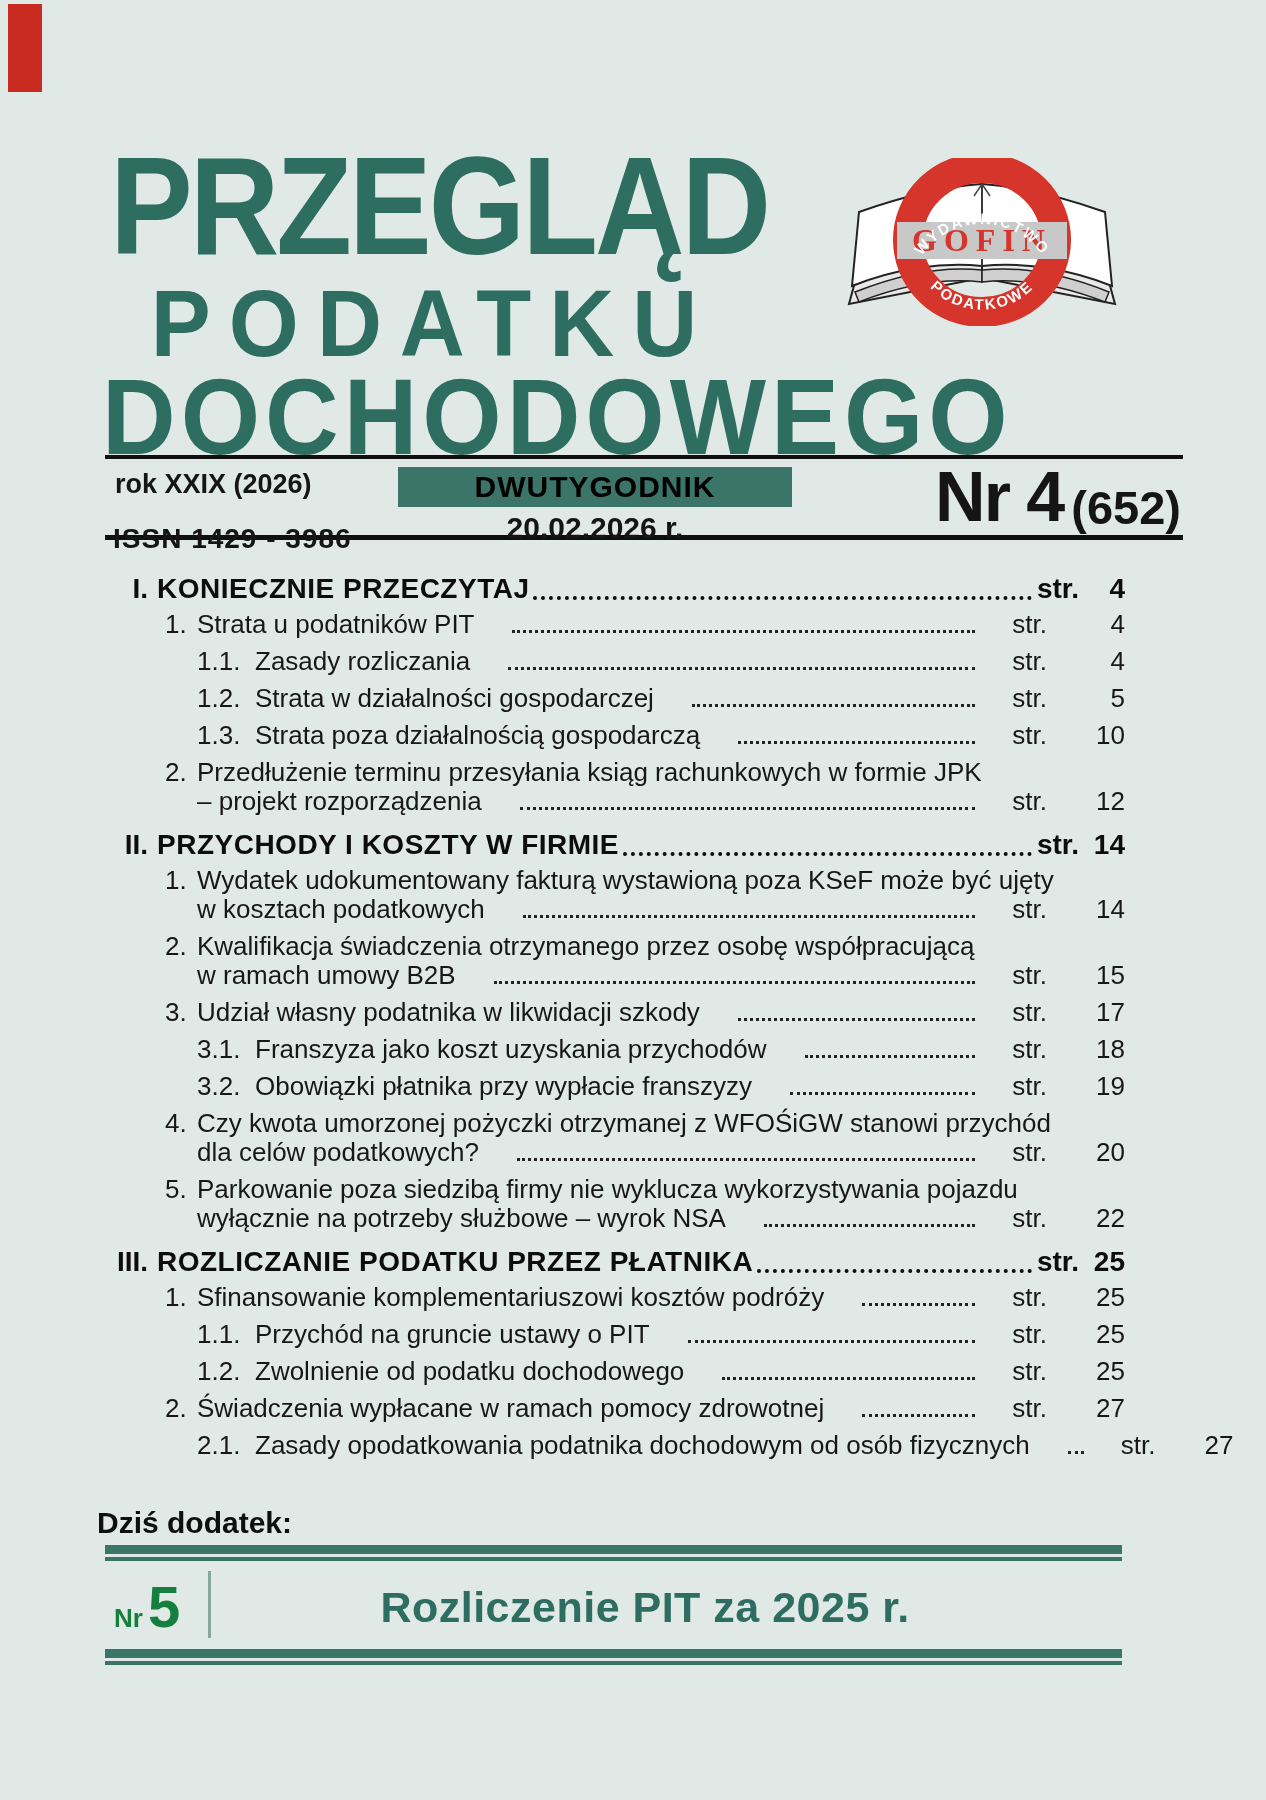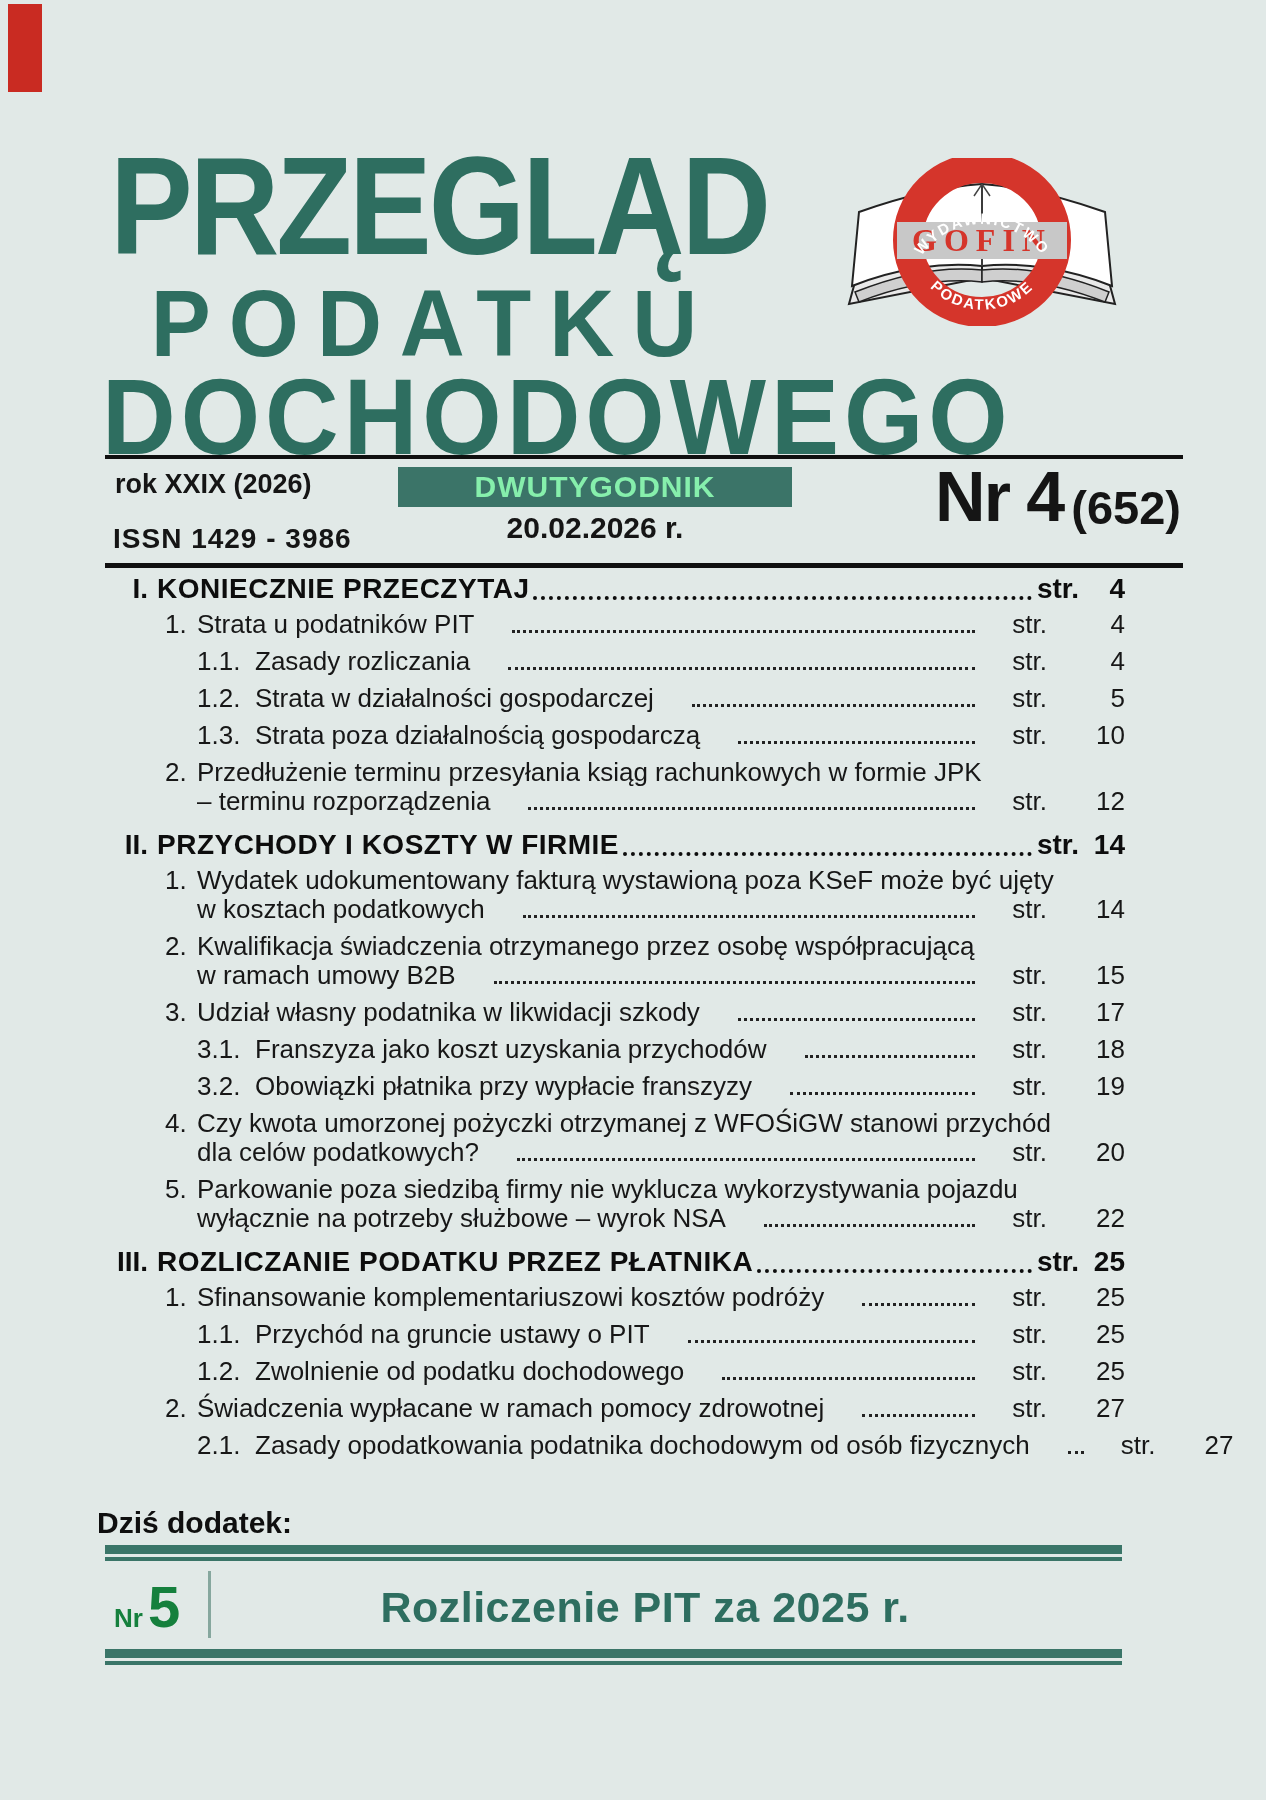--- a/index.html
+++ b/index.html
@@ -17,26 +17,26 @@
   .t2{left:108px;top:270px;width:650px;text-align:center;font-size:90px;font-weight:bold;
       color:#2e6e60;letter-spacing:18px;transform:scaleY(1.05);transform-origin:top left;white-space:nowrap;}
   .t3{left:102px;top:356px;font-size:102px;font-weight:bold;color:#2e6e60;
       letter-spacing:5px;transform:scaleY(1.05);transform-origin:top left;white-space:nowrap;}
   .logo{left:845px;top:158px;}
 
   
   .meta{left:105px;top:455px;width:1078px;}
   .meta .rule1{height:4px;background:#101010;}
   .meta .rule2{height:5px;background:#101010;}
-  .meta .body{position:relative;height:104px;}
+  .meta .body{position:relative;height:76px;}
   .rok{position:absolute;left:10px;top:10px;font-size:27px;font-weight:bold;}
   .issn{position:absolute;left:8px;top:64px;font-size:28px;letter-spacing:1px;font-weight:bold;}
   .band{position:absolute;left:293px;top:8px;width:394px;height:40px;background:#3b7468;
         display:flex;align-items:center;justify-content:center;}
-  .band span{color:#86efac;font-size:30px;font-weight:bold;letter-spacing:1px;}
+  .band span{color:#000000;font-size:30px;font-weight:bold;letter-spacing:1px;}
   .date{position:absolute;left:293px;top:52px;width:394px;text-align:center;
         font-size:30px;font-weight:bold;}
   .nrwrap{position:absolute;right:2px;top:0;display:flex;align-items:flex-end;height:76px;}
   .nr-main{font-size:70px;font-weight:bold;letter-spacing:-2px;line-height:76px;}
   .nr-total{font-size:47px;font-weight:bold;margin-left:8px;}
 
   
   .toc{left:105px;top:572px;width:1020px;}
   .toc-section{margin-top:12px;}
   .toc-section:first-child{margin-top:0;}
@@ -179,21 +179,21 @@
             <span class="str">str.</span>
             <span class="page">10</span>
           </div>
         </div>
       </div>
       <div class="item l1">
         <span class="num">2.</span>
         <div class="txt">
           <div class="tline">Przedłużenie terminu przesyłania ksiąg rachunkowych w formie JPK</div>
           <div class="tline last">
-            <span class="t">– terminu rozporządzenia</span>
+            <span class="t">– projekt rozporządzenia</span>
             <span class="leader"></span>
             <span class="str">str.</span>
             <span class="page">12</span>
           </div>
         </div>
       </div>
     </div>
     <div class="toc-section">
       <div class="sec-row">
         <span class="sec-num">II.</span>

